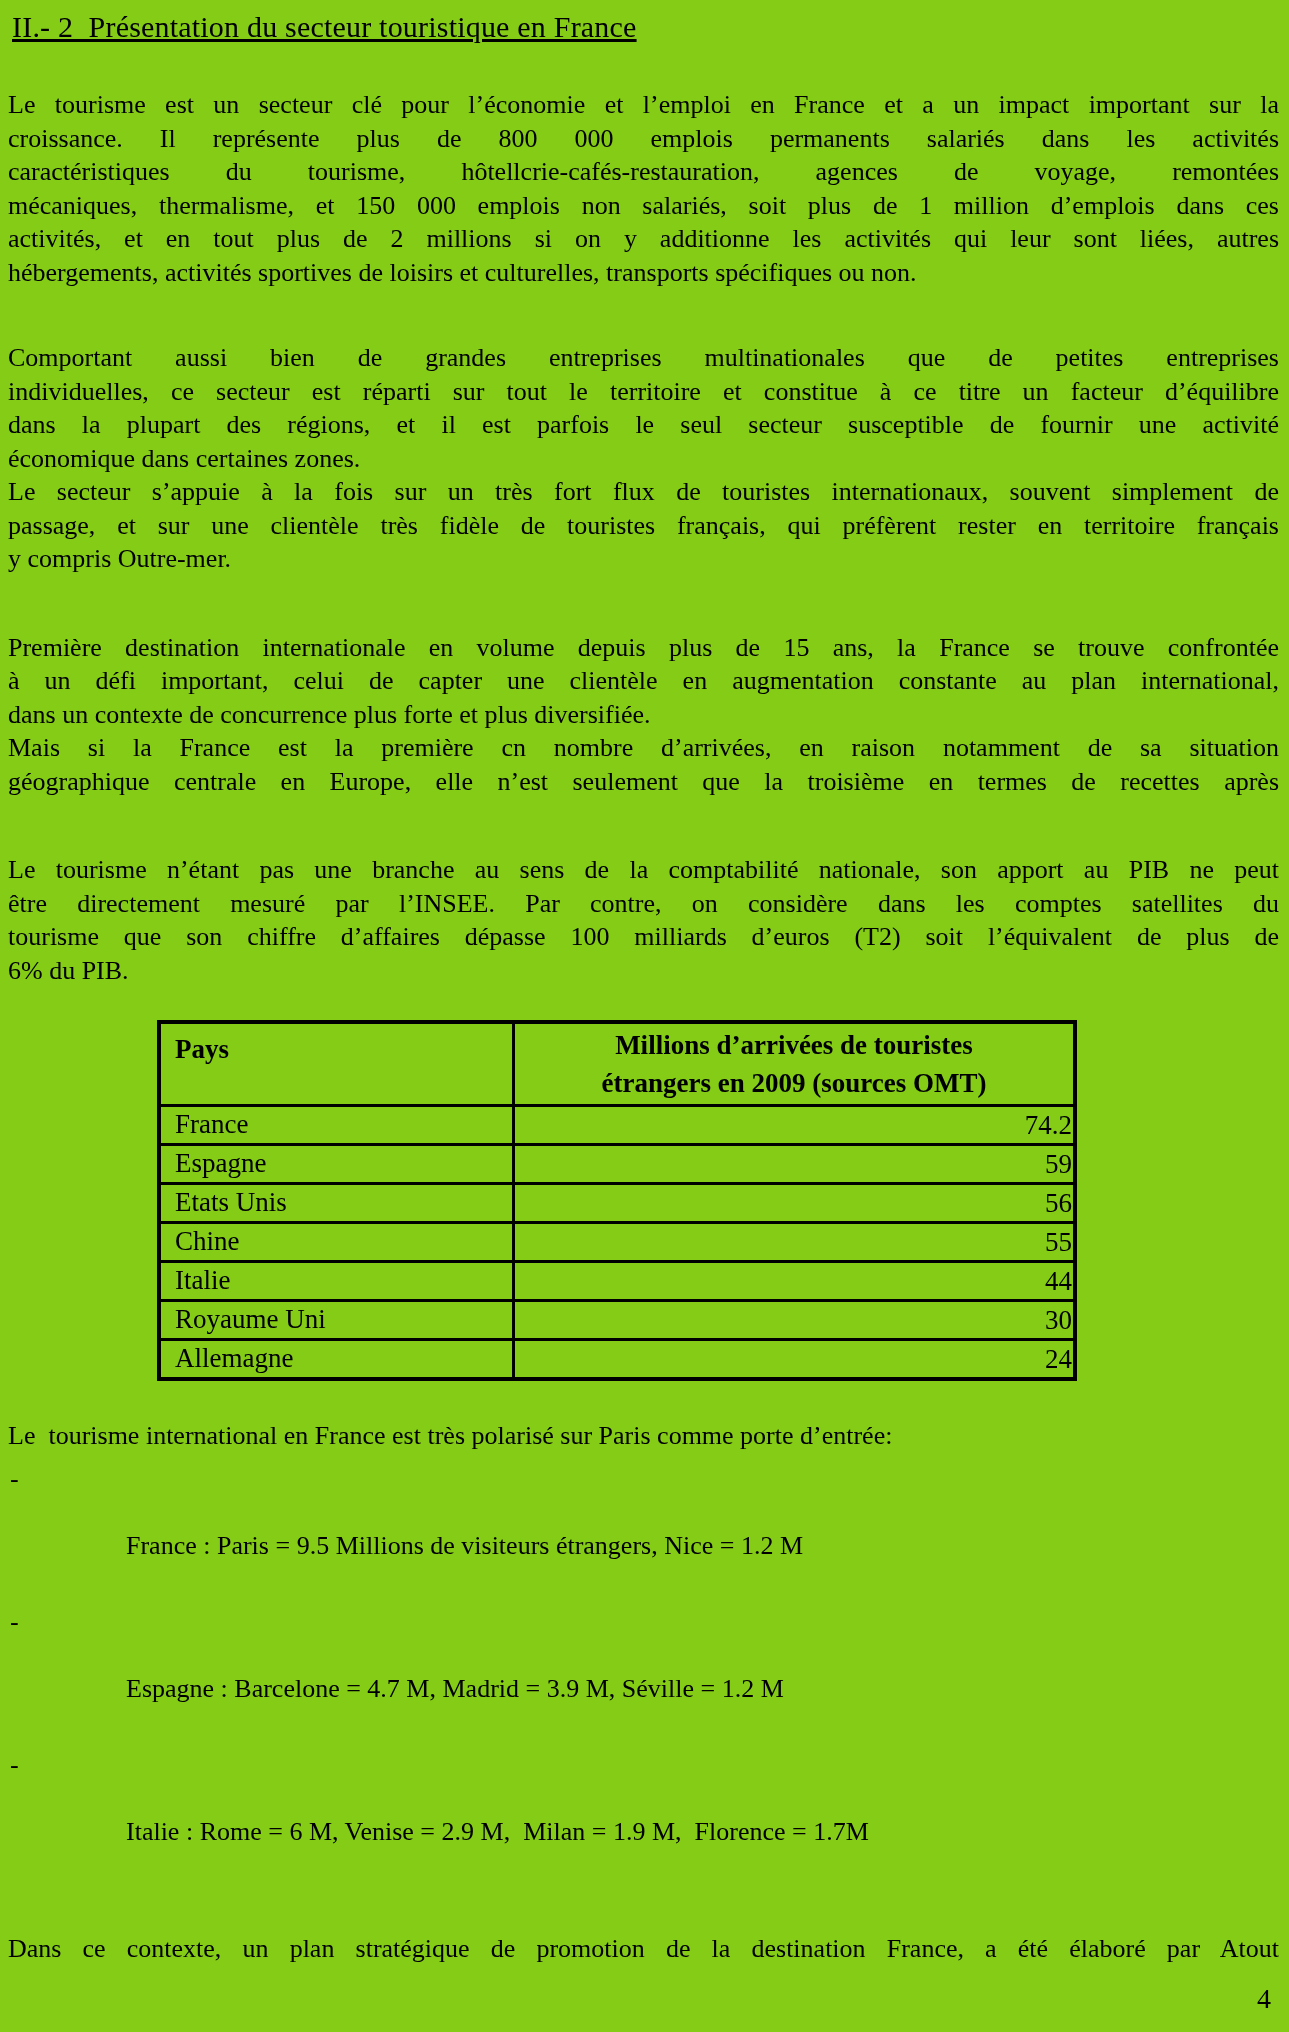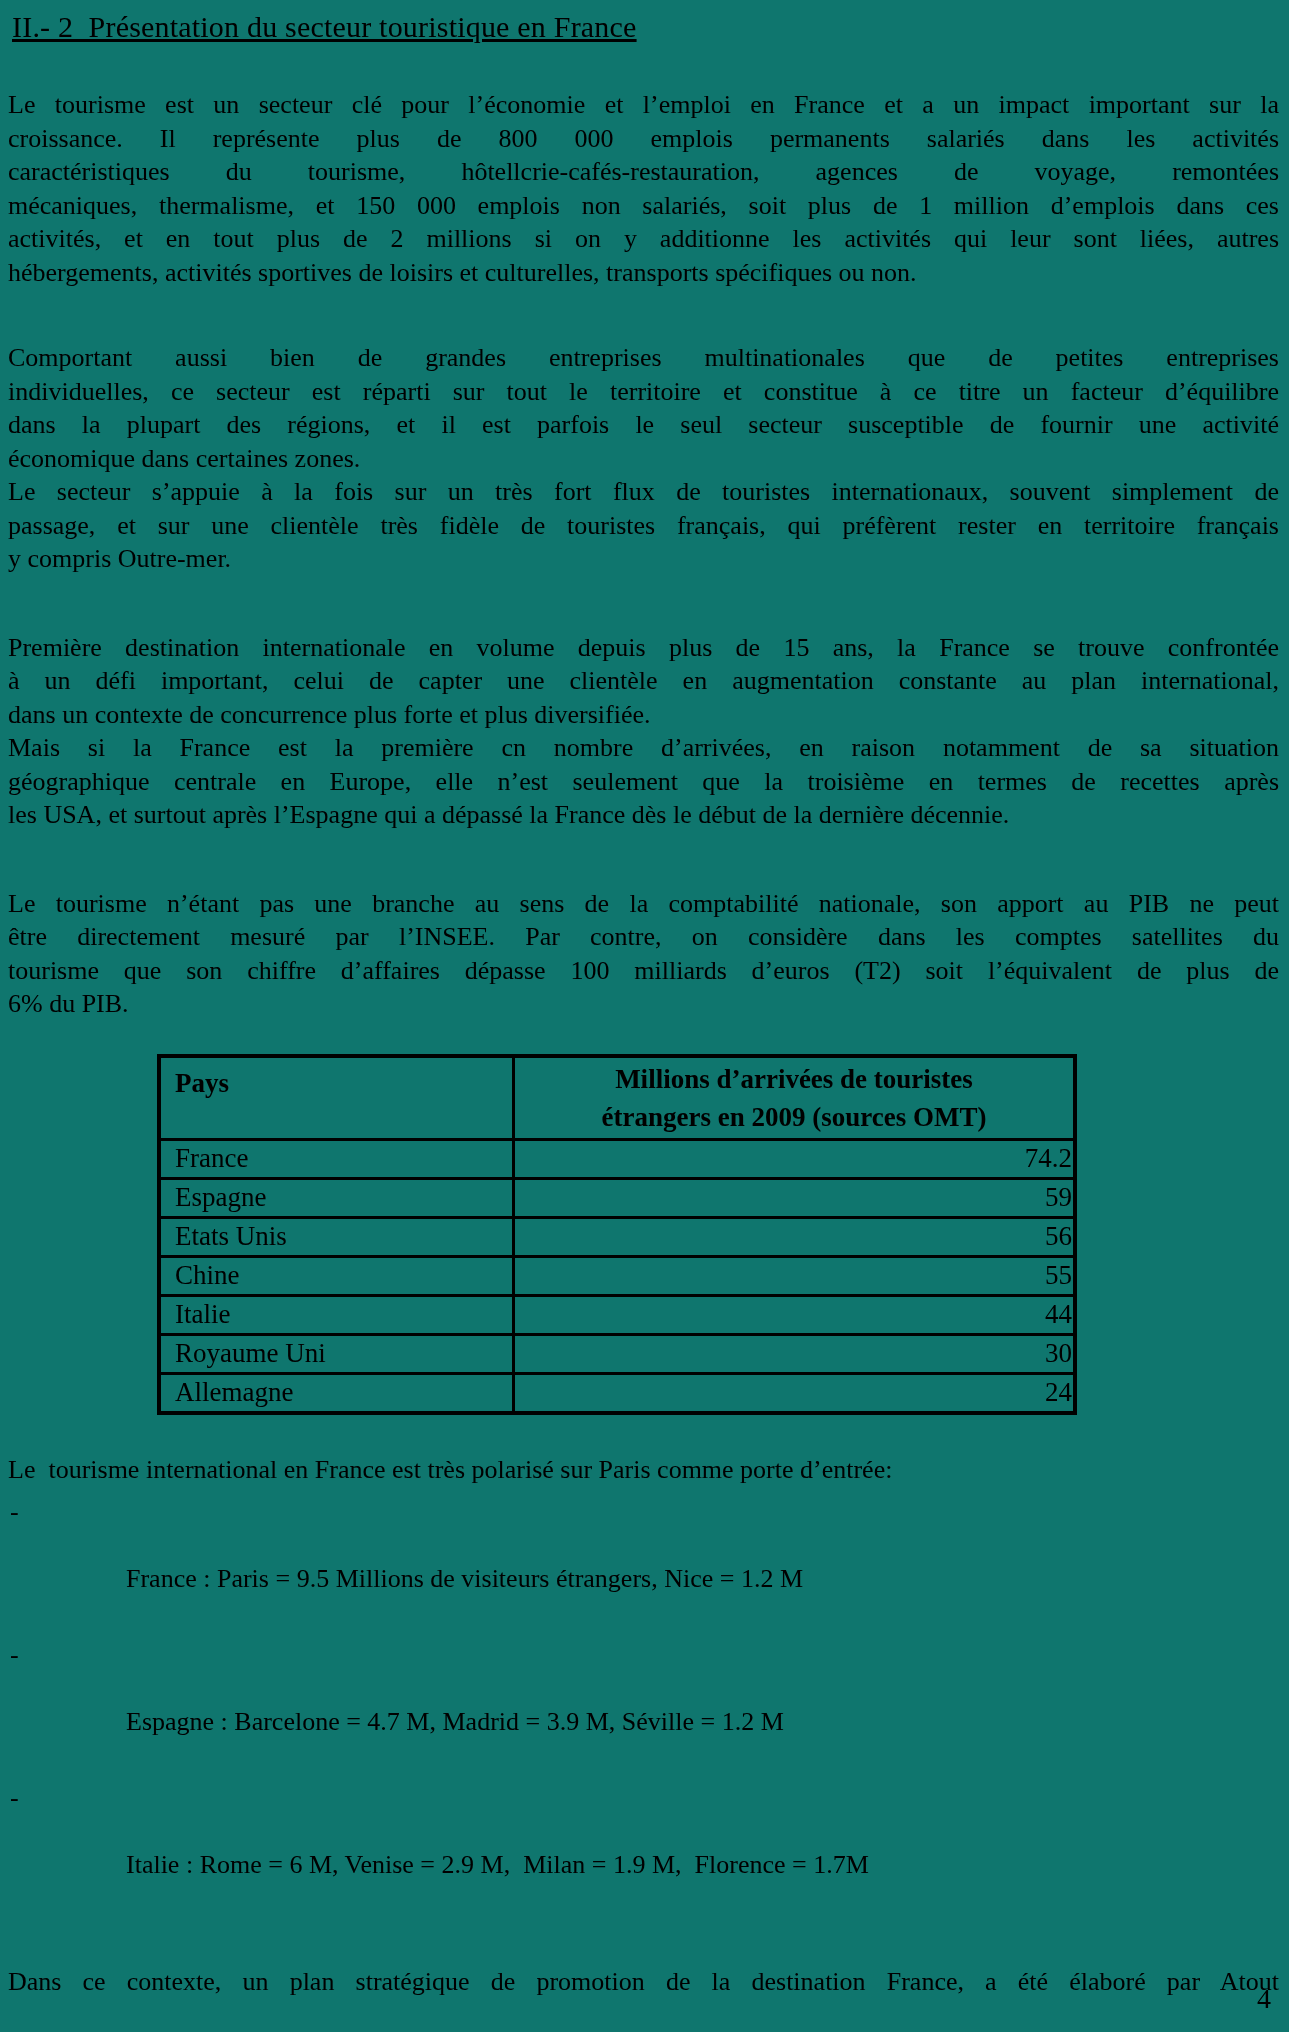--- a/index.html
+++ b/index.html
@@ -1,21 +1,21 @@
 <!DOCTYPE html>
 <html><head>
 <meta charset="utf-8">
 <style>
   html, body { margin: 0; padding: 0; background: #e8e8e8; }
   .page {
     position: relative;
     width: 1289px;
     height: 2032px;
     margin: 0 auto;
-    background: #0f766e;
+    background: #84cc16;
     color: #000;
     font-family: "Liberation Serif", "DejaVu Serif", serif;
     box-sizing: border-box;
     padding: 8px 10px 0 8px;
     overflow: hidden;
   }
   .heading {
     font-size: 30px;
     line-height: 38px;
     text-decoration: underline;
@@ -117,21 +117,20 @@
     <div class="line">passage, et sur une clientèle très fidèle de touristes français, qui préfèrent rester en territoire français</div>
     <div class="line end">y compris Outre-mer.</div>
   </div>
 
   <div class="para mt55">
     <div class="line">Première destination internationale en volume depuis plus de 15 ans, la France se trouve confrontée</div>
     <div class="line">à un défi important, celui de capter une clientèle en augmentation constante au plan international,</div>
     <div class="line end">dans un contexte de concurrence plus forte et plus diversifiée.</div>
     <div class="line">Mais si la France est la première cn nombre d’arrivées, en raison notamment de sa situation</div>
     <div class="line">géographique centrale en Europe, elle n’est seulement que la troisième en termes de recettes après</div>
-    <div class="line end">les USA, et surtout après l’Espagne qui a dépassé la France dès le début de la dernière décennie.</div>
   </div>
 
   <div class="para mt55">
     <div class="line">Le tourisme n’étant pas une branche au sens de la comptabilité nationale, son apport au PIB ne peut</div>
     <div class="line">être directement mesuré par l’INSEE. Par contre, on considère dans les comptes satellites du</div>
     <div class="line">tourisme que son chiffre d’affaires dépasse 100 milliards d’euros (T2) soit l’équivalent de plus de</div>
     <div class="line end">6% du PIB.</div>
   </div>
 
   <table class="arrivals">

